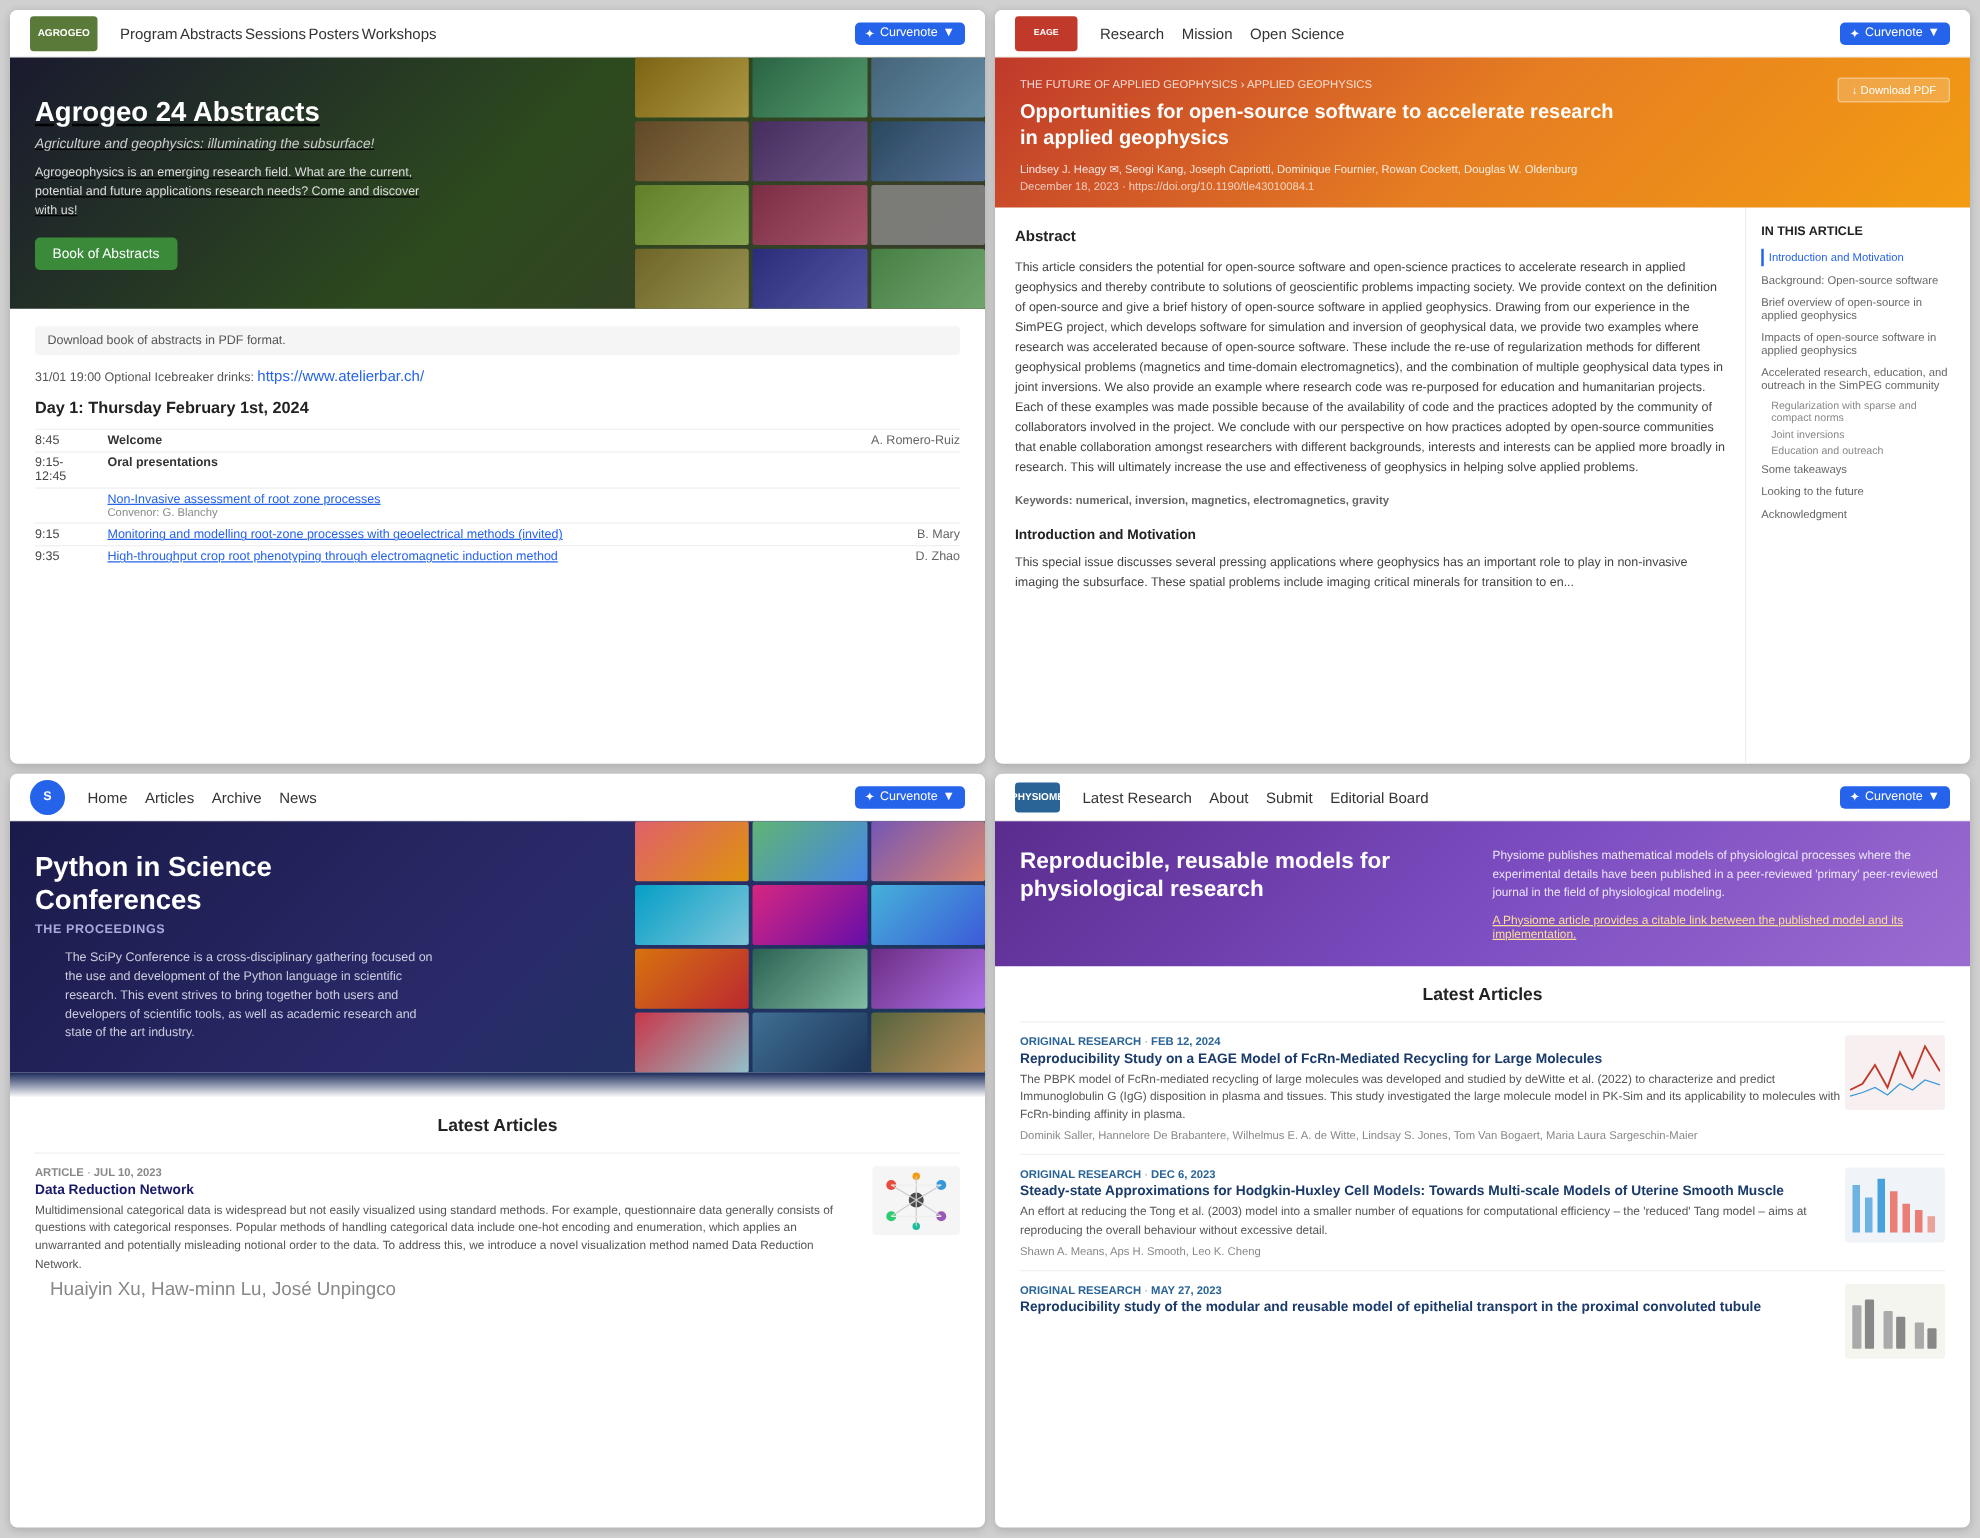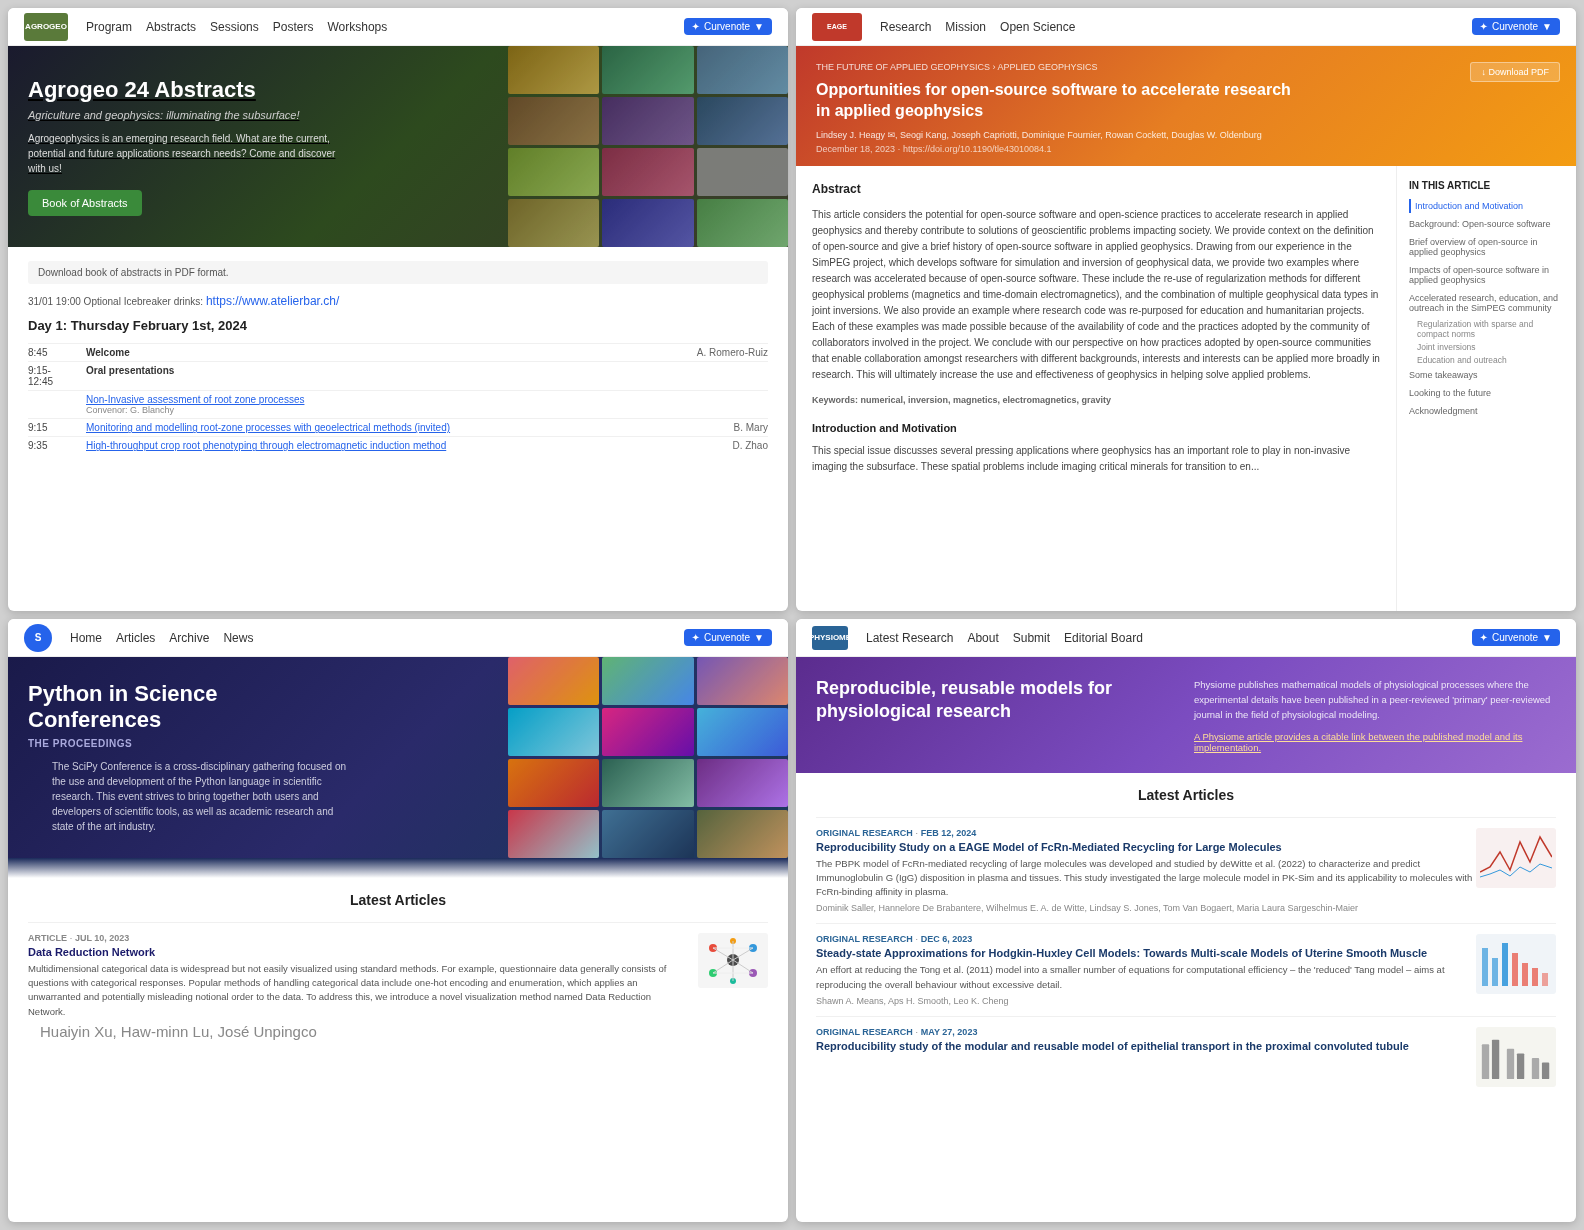--- a/index.html
+++ b/index.html
@@ -28,27 +28,27 @@
       background: #fff;
       display: flex;
       align-items: center;
       padding: 0 16px;
       height: 38px;
       border-bottom: 1px solid #eee;
       gap: 18px;
       flex-shrink: 0;
     }
     .p1-nav-logo {
-      width: 44px; height: 28px;
+      width: 54px; height: 28px;
       background: #5a7a3a;
       border-radius: 3px;
       display: flex; align-items: center; justify-content: center;
       color: #fff; font-size: 8px; font-weight: bold;
     }
-    .p1-nav-links { display: flex; gap: 14px; flex: 1; text-align: center; }
+    .p1-nav-links { display: flex; gap: 2px; flex: 1; text-align: center; }
     .p1-nav-link { font-size: 12px; color: #333; cursor: pointer; }
     .p1-hero {
       position: relative;
       background: linear-gradient(135deg, #1a1a2e 0%, #2d4a1e 50%, #3a3a2a 100%);
       min-height: 200px;
       display: flex;
       align-items: center;
       padding: 31px 20px;
       overflow: hidden;
       text-decoration: underline;
@@ -554,21 +554,21 @@
       </div>
     </div>
 
     <div class="p4-article-card">
       <div class="p4-article-body">
         <div class="p4-article-meta">
           <span>Original Research</span>
           · <span>Dec 6, 2023</span>
         </div>
         <div class="p4-article-title">Steady-state Approximations for Hodgkin-Huxley Cell Models: Towards Multi-scale Models of Uterine Smooth Muscle</div>
-        <div class="p4-article-desc">An effort at reducing the Tong et al. (2011) model into a smaller number of equations for computational efficiency – the 'reduced' Tang model – aims at reproducing the overall behaviour without excessive detail.</div>
+        <div class="p4-article-desc">An effort at reducing the Tong et al. (2003) model into a smaller number of equations for computational efficiency – the 'reduced' Tang model – aims at reproducing the overall behaviour without excessive detail.</div>
         <div class="p4-article-authors">Shawn A. Means, Aps H. Smooth, Leo K. Cheng</div>
       </div>
       <div class="p4-article-thumb" style="background:#f0f4f8; overflow:hidden; padding:4px;">
         <svg width="72" height="52" viewBox="0 0 72 52">
           <rect x="2" y="10" width="6" height="38" fill="#3498db" opacity="0.7"></rect>
           <rect x="12" y="20" width="6" height="28" fill="#3498db" opacity="0.7"></rect>
           <rect x="22" y="5" width="6" height="43" fill="#3498db" opacity="0.9"></rect>
           <rect x="32" y="15" width="6" height="33" fill="#e74c3c" opacity="0.7"></rect>
           <rect x="42" y="25" width="6" height="23" fill="#e74c3c" opacity="0.7"></rect>
           <rect x="52" y="30" width="6" height="18" fill="#e74c3c" opacity="0.7"></rect>

